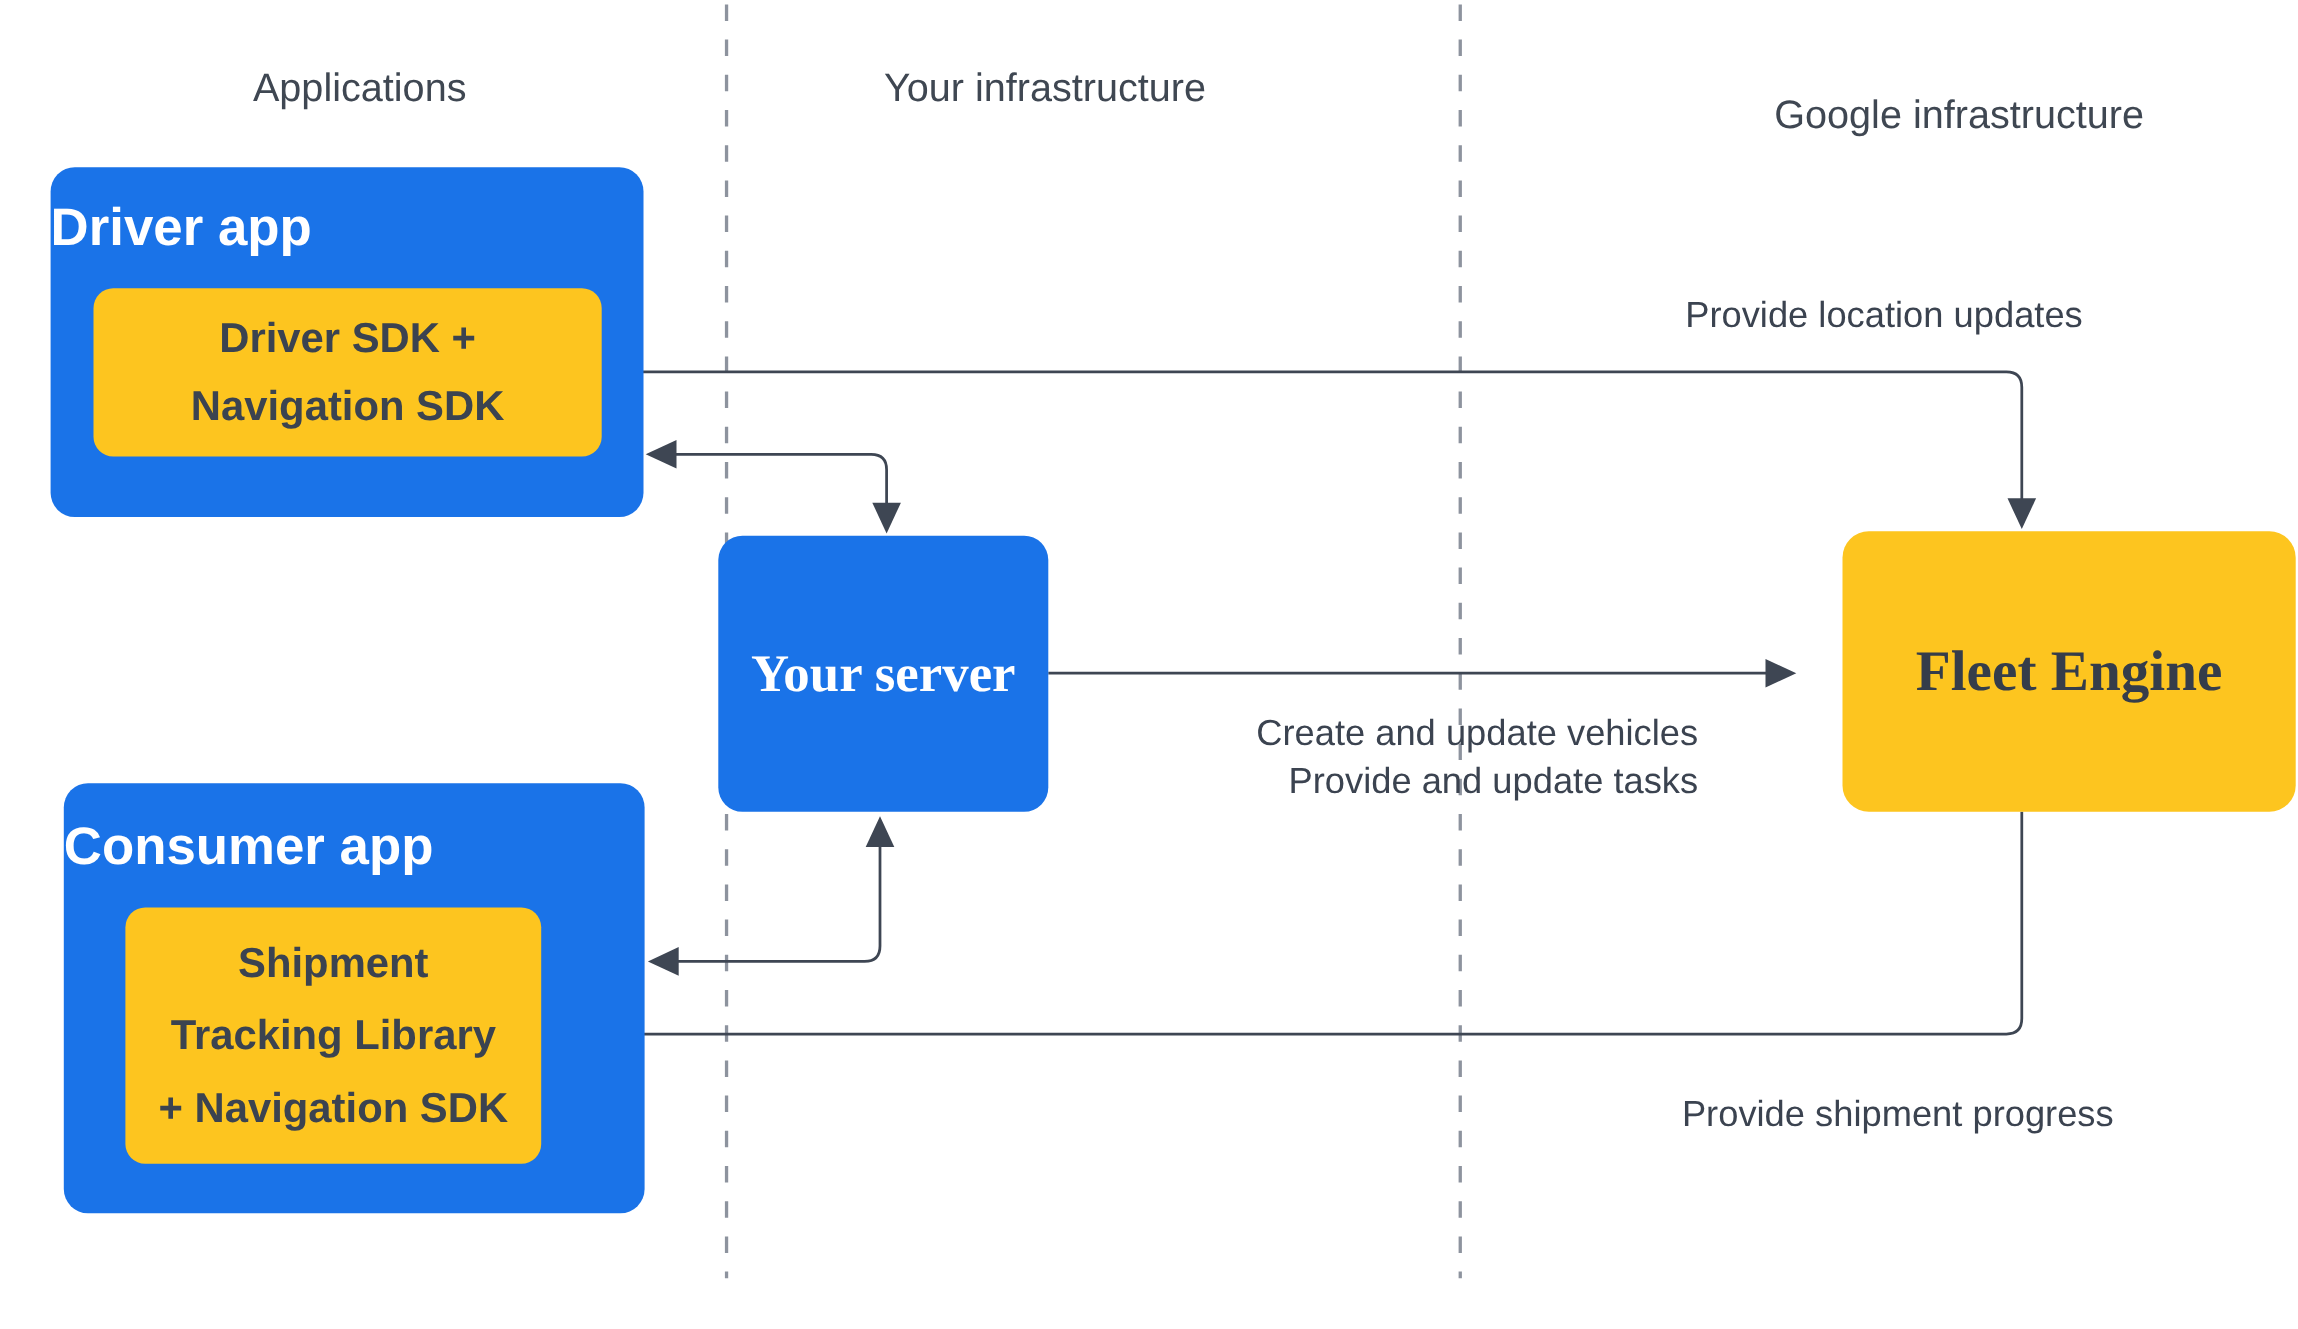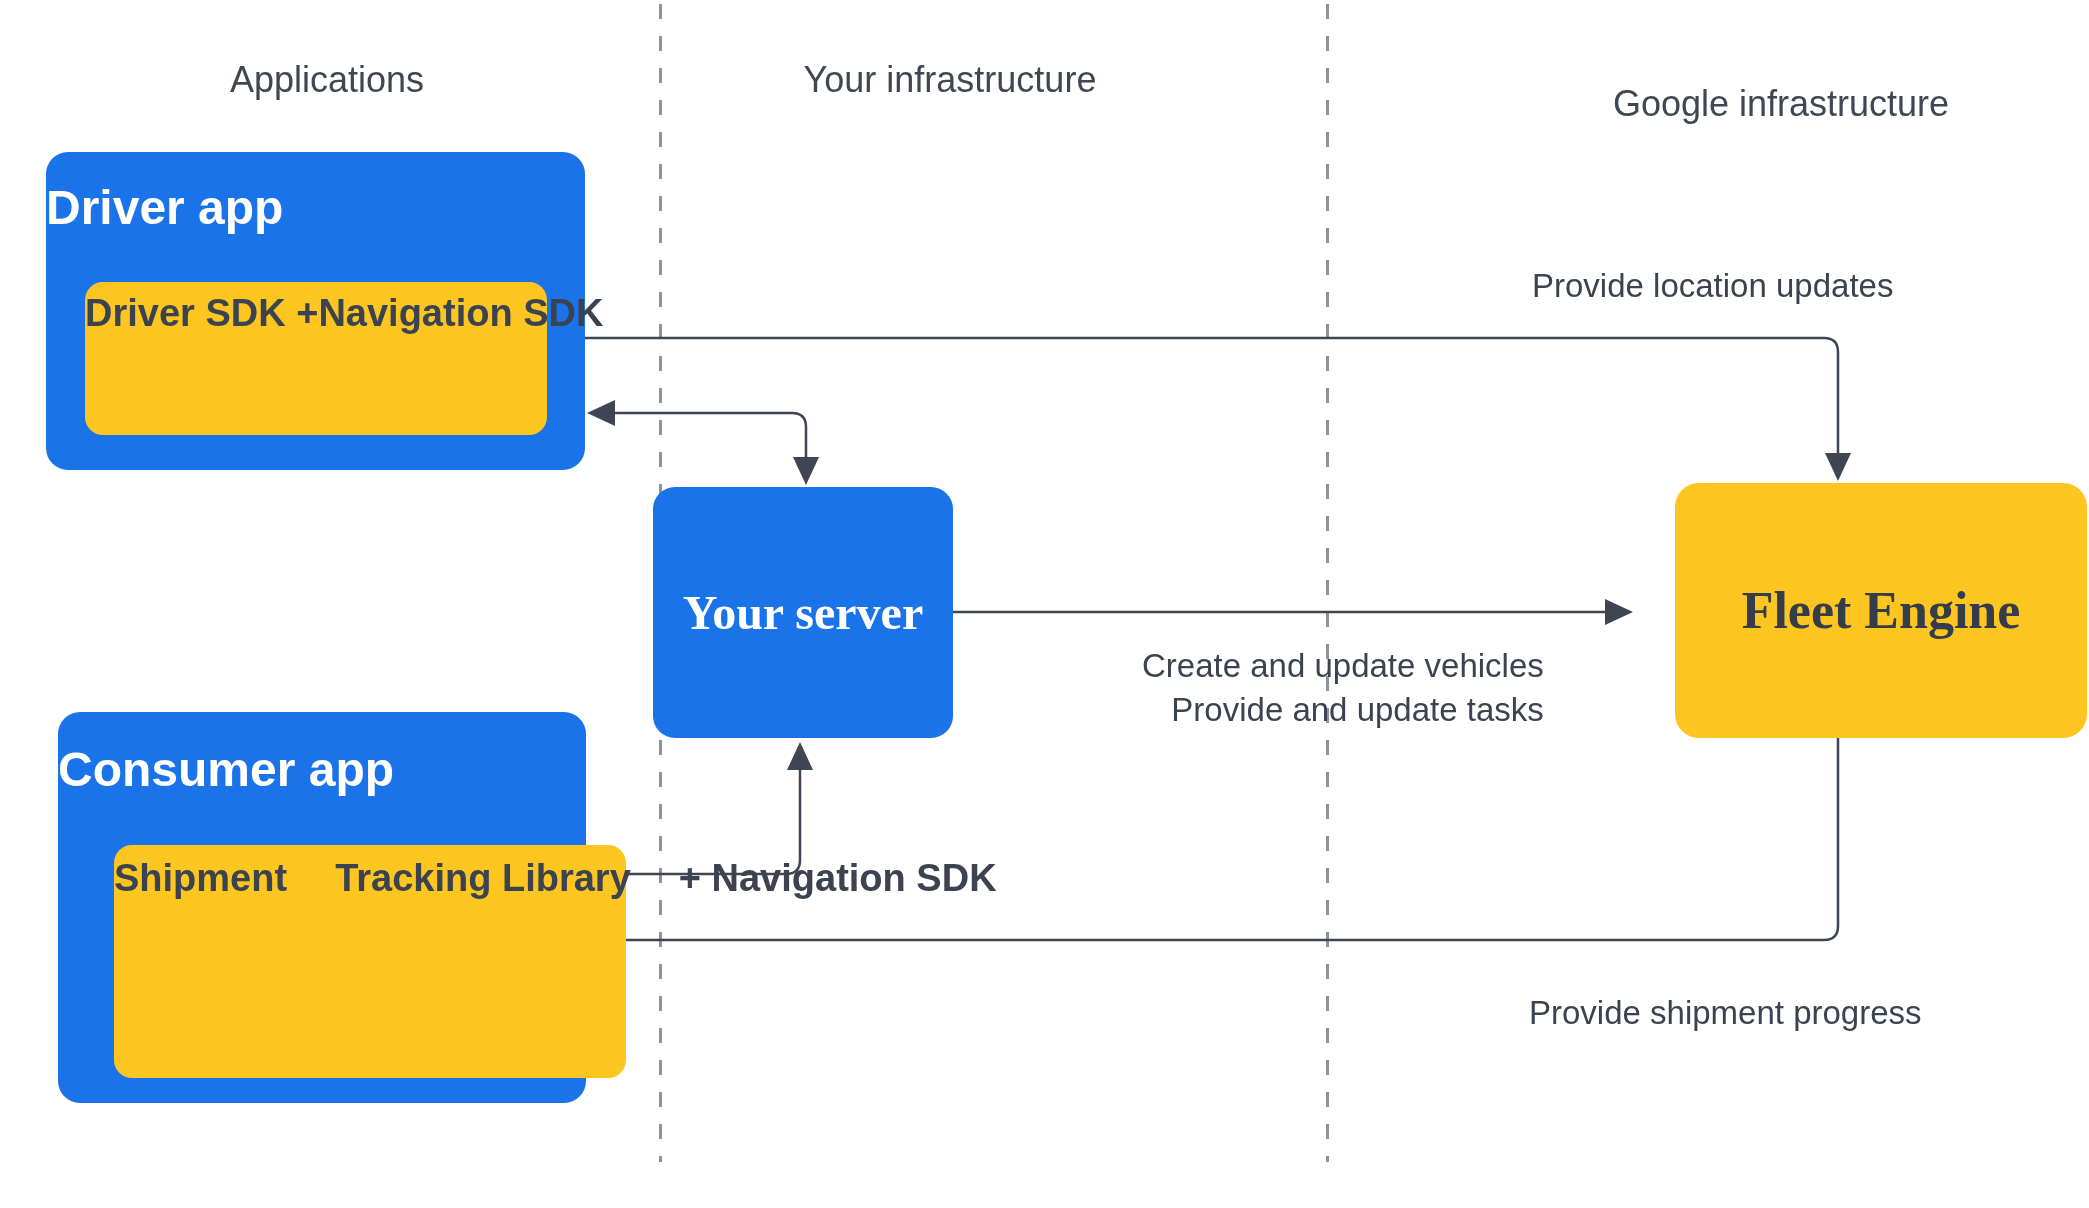--- a/index.html
+++ b/index.html
@@ -41,23 +41,22 @@
     position:absolute;
     width:100%;
     font-size:48px;font-weight:bold;line-height:52px;
     color:var(--text-on-blue);
     white-space:nowrap;
   }
   .yellowbox{
     position:absolute;
     background:var(--box-yellow);
     border-radius:18px;
-    display:flex;flex-direction:row;
+    display:flex;flex-direction:column;justify-content:center;
     text-align:center;
-    margin-top:20px;
   }
   .yellowbox .sdk-line{
     font-size:38px;font-weight:bold;
     color:var(--text-dark);
     white-space:nowrap;
   }
   #driver-sdk-box .sdk-line{line-height:62px;}
   #consumer-sdk-box .sdk-line{line-height:66px;}
   #your-server-box,#fleet-engine-box{
     display:flex;align-items:center;justify-content:center;font-family:Liberation Serif, serif;
@@ -116,21 +115,21 @@
     <div class="bluebox-title" style="top:30px;">Driver app</div>
   </div>
   <div class="yellowbox" id="driver-sdk-box" style="left:85px;top:262px;width:462px;height:153px;">
     <div class="sdk-line">Driver SDK +</div>
     <div class="sdk-line">Navigation SDK</div>
   </div>
 
   <div class="bluebox" id="consumer-app-box" style="left:58px;top:712px;width:528px;height:391px;">
     <div class="bluebox-title" style="top:32px;">Consumer app</div>
   </div>
-  <div class="yellowbox" id="consumer-sdk-box" style="left:114px;top:825px;width:512px;height:233px;gap:48px;">
+  <div class="yellowbox" id="consumer-sdk-box" style="left:114px;top:825px;width:378px;height:233px;">
     <div class="sdk-line">Shipment</div>
     <div class="sdk-line">Tracking Library</div>
     <div class="sdk-line">+ Navigation SDK</div>
   </div>
 
   <div class="bluebox" id="your-server-box" style="left:653px;top:487px;width:300px;height:251px;">
     <div class="server-title">Your server</div>
   </div>
 
   <div id="fleet-engine-box" style="left:1635px;top:483px;width:412px;height:255px;">

